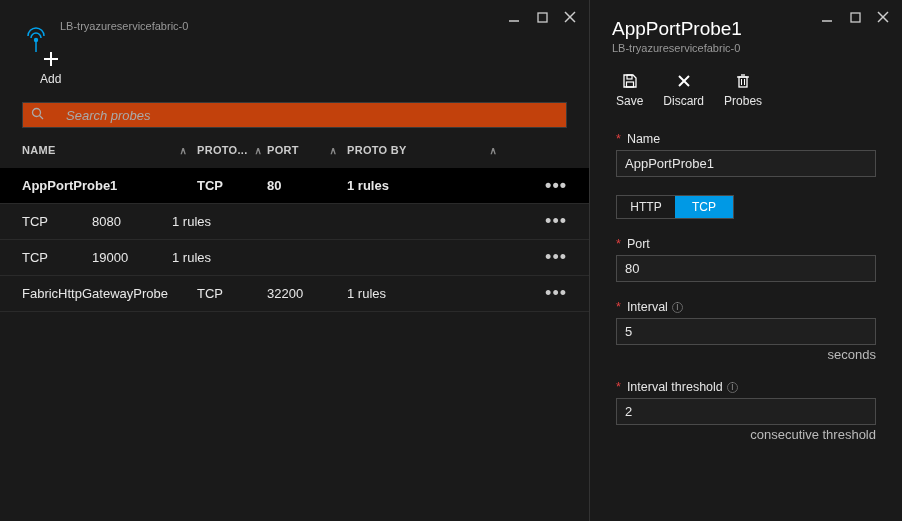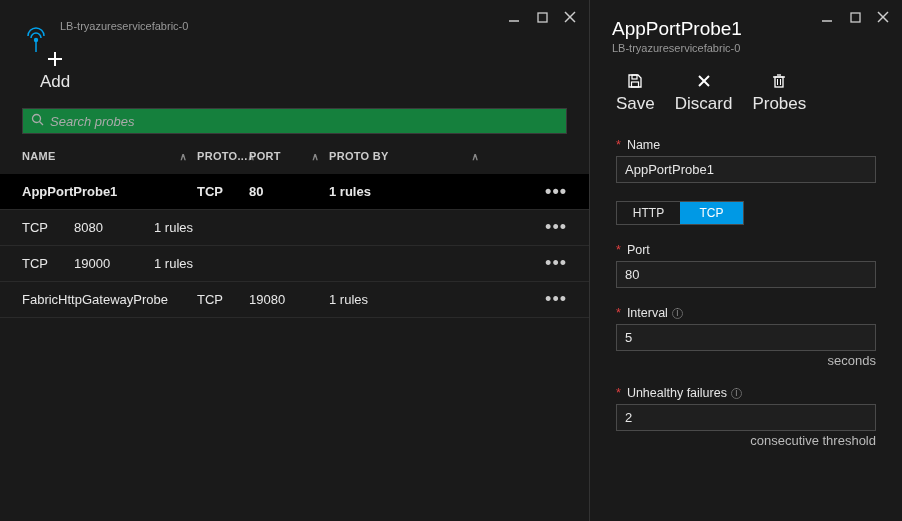--- a/index.html
+++ b/index.html
@@ -67,42 +67,42 @@
   .toolbar {
     display: flex;
     gap: 20px;
     padding: 10px 22px 16px 40px;
   }
   .toolbar .tbtn {
     display: flex;
     flex-direction: column;
     align-items: center;
     gap: 4px;
-    font-size: 17px;
+    font-size: 12px;
     color: #e6e6e6;
     cursor: pointer;
   }
   .toolbar .tbtn .icn {
     font-size: 16px;
     color: #fff;
     width: 18px;
     height: 18px;
     display: flex;
     align-items: center;
     justify-content: center;
   }
   .right-panel .toolbar { padding-left: 26px; align-items: center; }
   .search-box {
     margin: 0 22px 4px 22px;
-    background: #15803d;
+    background: #c2410c;
     border: 1px solid #3a3a3a;
     display: flex;
     align-items: center;
     padding: 4px 8px;
-    gap: 6px;
+    gap: 22px;
   }
   .search-box input {
     flex: 1;
     background: transparent;
     border: none;
     outline: none;
     color: #e0e0e0;
     font-style: italic;
     font-size: 13px;
   }
@@ -115,21 +115,21 @@
     padding: 0 22px;
     height: 36px;
   }
   .tbl-head {
     font-size: 11px;
     color: #ccc;
     letter-spacing: 0.3px;
     font-weight: 600;
   }
   .col-name { width: 175px; display:flex; align-items:center; justify-content:space-between; padding-right:10px;}
-  .col-proto { width: 52px; display:flex; align-items:center; justify-content:space-between; padding-right:5px;}
+  .col-proto { width: 70px; display:flex; align-items:center; justify-content:space-between; padding-right:5px;}
   .col-port { width: 80px; display:flex; align-items:center; justify-content:space-between; padding-right:10px;}
   .col-used { width: 160px; display:flex; align-items:center; justify-content:space-between; padding-right:10px;}
   .col-act { flex: 1; text-align: right; }
   .sort-arrow { font-size: 10px; color:#888; }
   .tbl-row { border-bottom: 1px solid #2a2a2a; font-size: 13px; color: #e8e8e8; cursor:pointer;}
   .tbl-row.selected { background: #000; font-weight: 600; }
   .tbl-row .col-name { font-weight: inherit; }
   .dots { color:#ccc; font-size:18px; letter-spacing:1px; user-select:none; cursor:pointer;}
 
   .form-area { padding: 8px 26px 20px 26px; display:flex; flex-direction:column; gap:18px; overflow:auto;}
@@ -139,21 +139,21 @@
   .txt-input {
     width: 100%;
     background: #1f1f1f;
     border: 1px solid #4a4a4a;
     color: #e6e6e6;
     padding: 5px 8px;
     font-size: 13px;
     outline:none;
   }
   .helper { font-size:13px; color:#bbb; text-align:right; margin-top:2px;}
-  .toggle-group { display:flex; border:1px solid #4a4a4a; width:128px; }
+  .toggle-group { display:flex; border:1px solid #4a4a4a; width:118px; }
   .toggle-group .opt { flex:1; text-align:center; padding:4px 0; font-size:12px; cursor:pointer; color:#e6e6e6; }
   .toggle-group .opt.active { background:#0099e5; color:#fff; }
 </style>
 </head>
 <body>
 
 <div class="panel left-panel">
   <div class="window-controls">
     <span class="wc">
       <svg width="12" height="12" viewBox="0 0 12 12">
@@ -243,21 +243,21 @@
       </div>
       <div class="tbl-row">
         <div class="col-proto">TCP</div>
         <div class="col-port">19000</div>
         <div class="col-used">1 rules</div>
         <div class="col-act"><span class="dots">•••</span></div>
       </div>
       <div class="tbl-row">
         <div class="col-name">FabricHttpGatewayProbe</div>
         <div class="col-proto">TCP</div>
-        <div class="col-port">19080</div>
+        <div class="col-port">32200</div>
         <div class="col-used">1 rules</div>
         <div class="col-act"><span class="dots">•••</span></div>
       </div>
     </div>
 </div>
 
 <div class="panel right-panel">
   <div class="window-controls">
     <span class="wc">
       <svg width="12" height="12" viewBox="0 0 12 12">
@@ -346,20 +346,20 @@
           <span>Interval</span>
           <span class="info-icn">i</span>
         </div>
       <input class="txt-input" type="text" value="5" style="">
       <div class="helper">seconds</div>
     </div>
 
     <div>
       <div class="field-label">
           <span class="req">*</span>
-          <span>Unhealthy failures</span>
+          <span>Interval threshold</span>
           <span class="info-icn">i</span>
         </div>
       <input class="txt-input" type="text" value="2" style="">
       <div class="helper">consecutive threshold</div>
     </div>
   </div>
 </div>
 
 </body></html>

